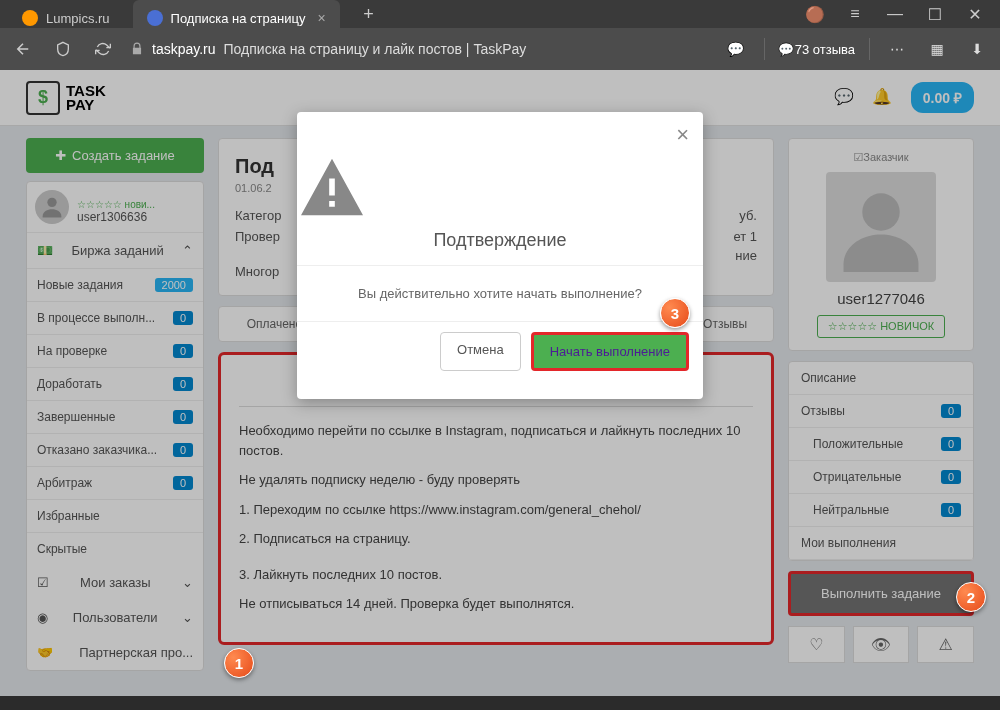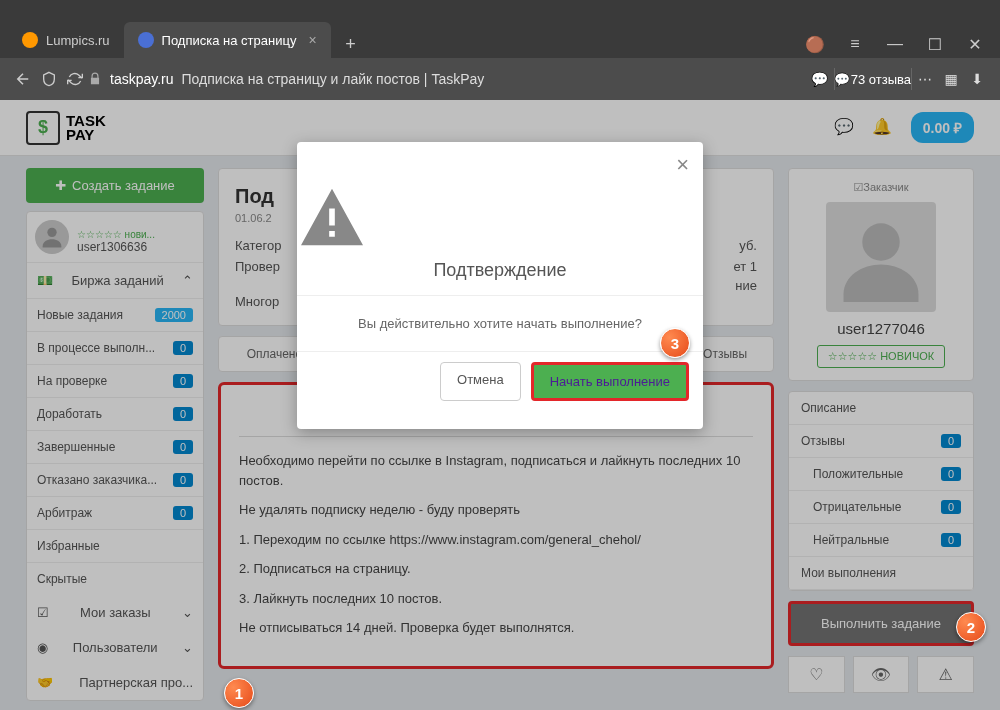--- a/index.html
+++ b/index.html
@@ -1,25 +1,25 @@
 <!DOCTYPE html>
 <html><head>
 <meta charset="utf-8">
 <style>
 *{box-sizing:border-box;margin:0;padding:0;font-family:Arial,Helvetica,sans-serif}
 body{width:1000px;height:710px;background:#2b2b2b;overflow:hidden;position:relative}
-.titlebar{height:58px;background:#3a3a3a;display:flex;align-items:flex-end;padding:0 8px;gap:0}
+.titlebar{height:28px;background:#3a3a3a;display:flex;align-items:flex-start;padding:0 8px;gap:9px}
 .tab{height:36px;display:flex;align-items:center;padding:0 14px;color:#ccc;font-size:13px;gap:8px;cursor:pointer;position:relative}
 .tab.active{background:#4c4c4c;border-radius:6px 6px 0 0;color:#fff}
 .tab .fav{width:16px;height:16px;border-radius:50%}
 .tab .close{color:#aaa;font-size:14px;margin-left:4px}
 .newtab{width:28px;height:28px;display:flex;align-items:center;justify-content:center;color:#ccc;font-size:18px;margin-left:6px;cursor:pointer}
 .winctrl{margin-left:auto;display:flex;align-items:center;gap:6px}
 .winbtn{width:34px;height:28px;display:flex;align-items:center;justify-content:center;color:#ccc;cursor:pointer}
-.addrbar{height:42px;background:#4c4c4c;display:flex;align-items:center;padding:0 10px;color:#ddd;font-size:14px}
+.addrbar{height:42px;background:#4c4c4c;display:flex;align-items:center;padding:0 10px;gap:14px;color:#ddd;font-size:14px}
 .addrbar .navbtn{width:26px;height:26px;display:flex;align-items:center;justify-content:center;cursor:pointer}
 .addrbar .url{display:flex;align-items:center;gap:8px;flex:1}
 .addrbar .url .host{color:#fff}
 .addrbar .url .title{color:#ddd}
 .addrbar .reviews{color:#fff;font-size:13px}
 .addrbar .sep{width:1px;height:22px;background:#666}
 .page{height:626px;background:#e5e8ed;position:relative;overflow:hidden}
 .topnav{height:56px;background:#fff;display:flex;align-items:center;padding:0 26px;justify-content:space-between;border-bottom:1px solid #e0e0e0}
 .logo{height:40px;display:flex;align-items:center;gap:6px;font-weight:bold}
 .logo .box{width:34px;height:34px;border:2px solid #333;border-radius:4px;display:flex;align-items:center;justify-content:center;color:#4CAF50;font-size:18px}
@@ -221,21 +221,21 @@
         <div class="tasktab">Отказано</div>
         <div class="tasktab">👍Отзывы</div>
         <div class="tasktab">👎Отзывы</div>
       </div>
       <div class="descbox">
         <h3>ⓘ <span>Описание задачи</span></h3>
         <hr style="border:none;border-top:1px solid #ddd;margin-bottom:14px">
         <p>Необходимо перейти по ссылке в Instagram, подписаться и лайкнуть последних 10 постов.</p>
         <p>Не удалять подписку неделю - буду проверять</p>
         <p>1. Переходим по ссылке https://www.instagram.com/general_chehol/</p>
-        <p style="margin-bottom:10px">2. Подписаться на страницу.</p>
+        <p style="margin-bottom:16px">2. Подписаться на страницу.</p>
         <p>3. Лайкнуть последних 10 постов.</p>
         <p>Не отписываться 14 дней. Проверка будет выполнятся.</p>
       </div>
     </div>
 
     <div class="rightcol">
       <div class="authorbox">
         <div class="role">☑Заказчик</div>
         <div class="bigavatar">
             <svg width="90" height="90" viewBox="0 0 24 24" fill="#bbb">

